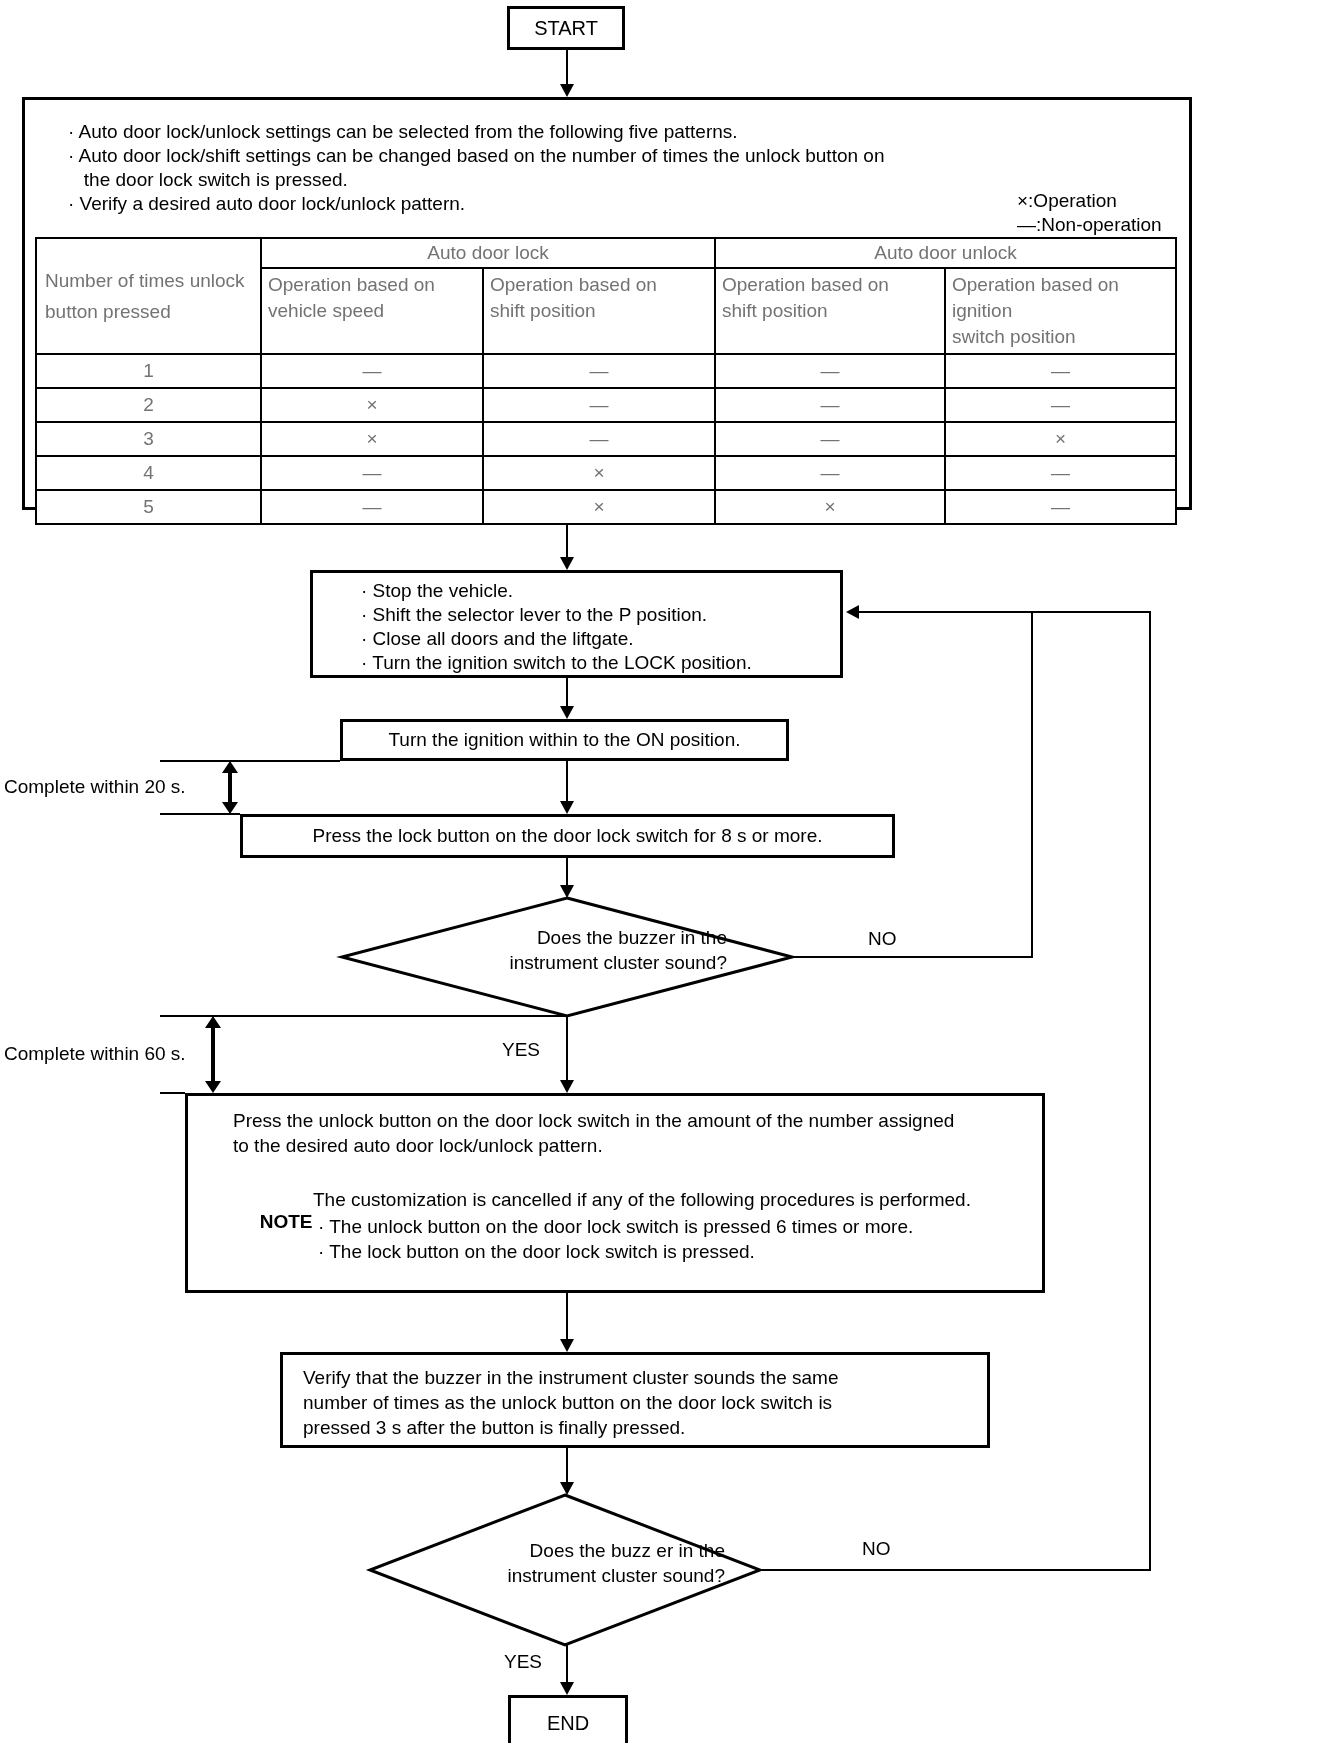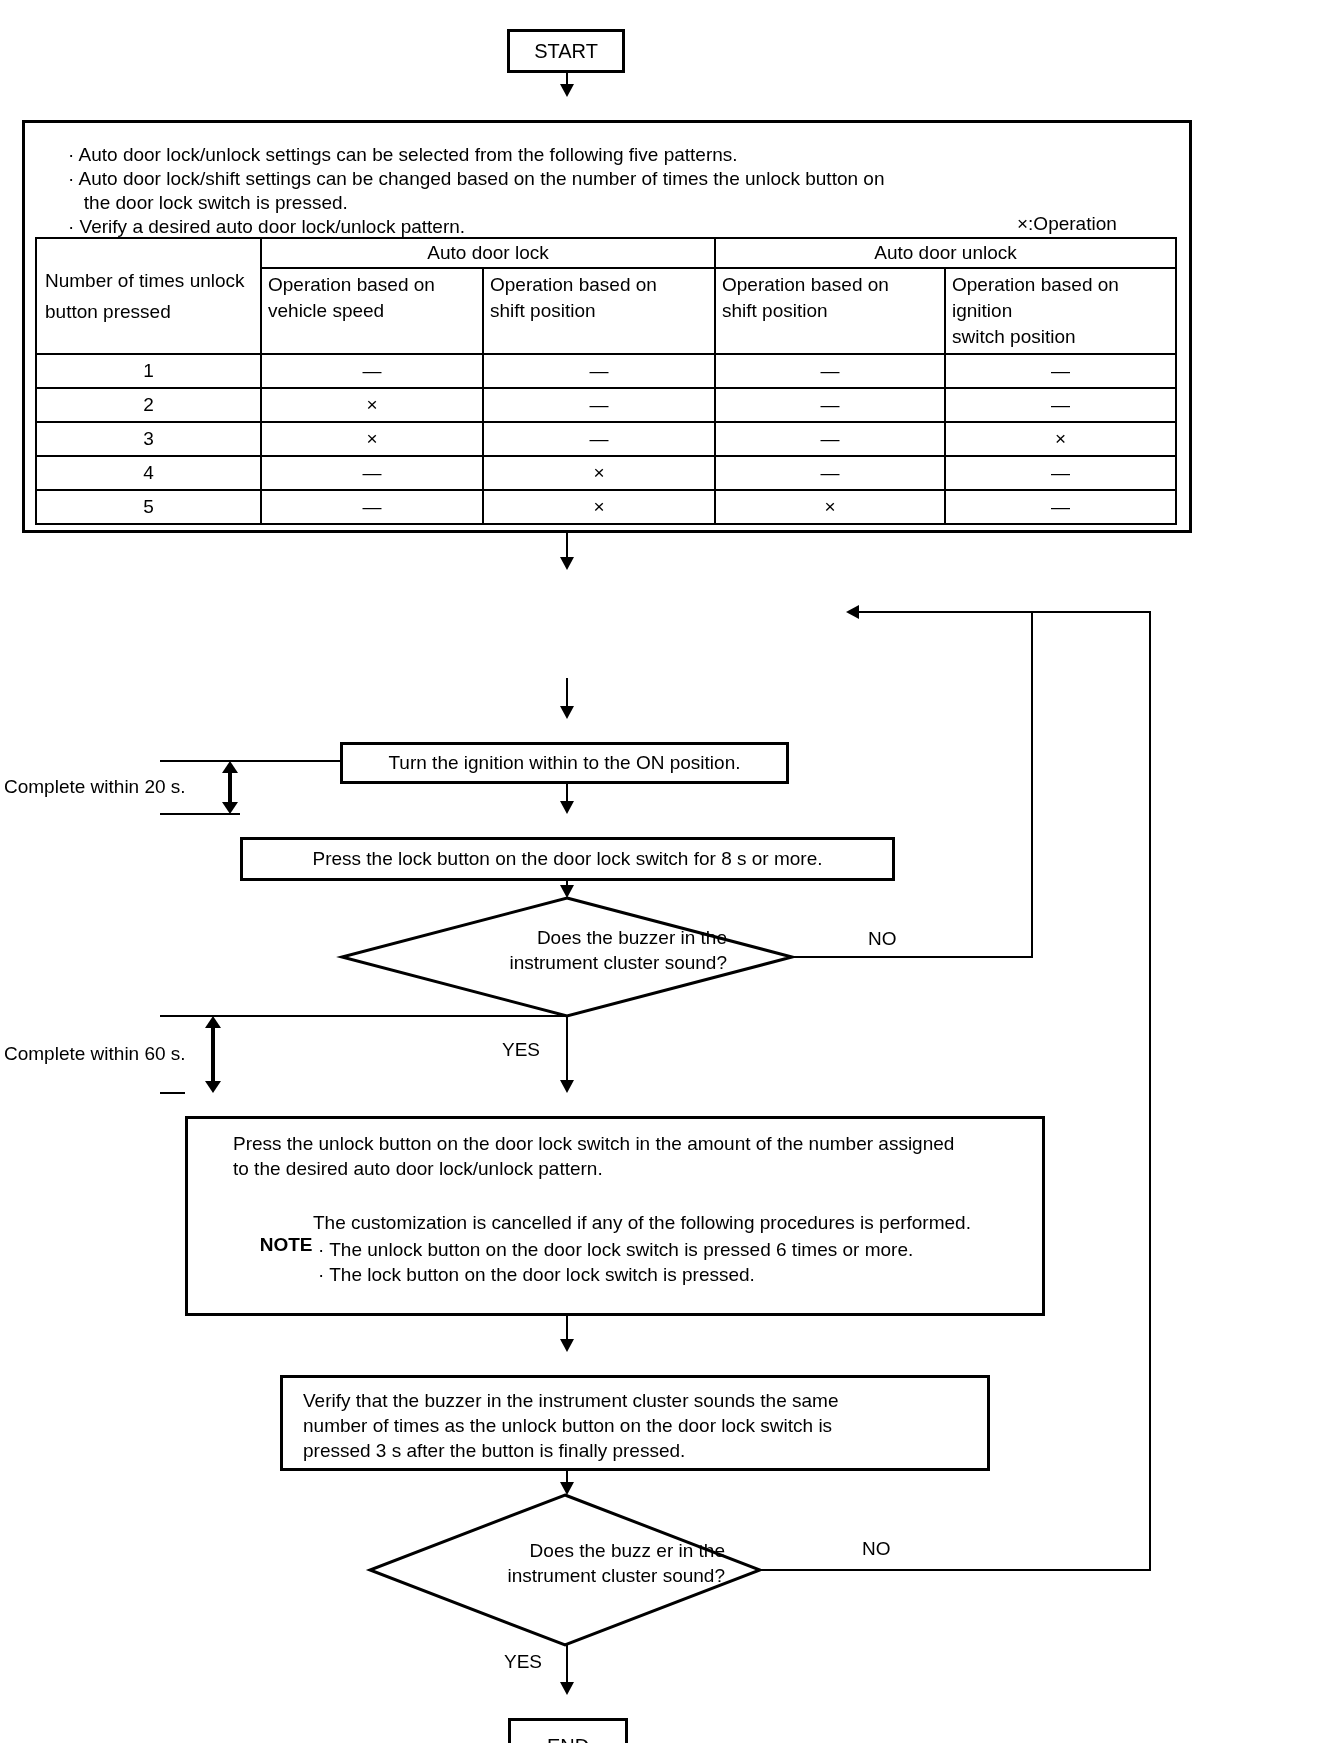--- a/index.html
+++ b/index.html
@@ -1,29 +1,29 @@
 <!DOCTYPE html>
 <html><head>
 <meta charset="utf-8">
 <style>
   html,body{margin:0;padding:0;background:#fff;}
   .canvas{
     position:relative;width:1343px;height:1743px;background:#ffffff;
     font-family:"Liberation Sans",sans-serif;color:#000;font-size:19px;
   }
   svg.overlay{position:absolute;left:0;top:0;z-index:0;}
-  .box{position:absolute;border:3px solid #000;background:#fff;box-sizing:border-box;z-index:1;margin-top:23px;}
+  .box{position:absolute;border:3px solid #000;background:#fff;box-sizing:border-box;z-index:1;}
   .flexc{display:flex;align-items:center;justify-content:center;text-align:center;}
   .lines div{white-space:pre;line-height:24px;}
   .lines25 div{white-space:pre;line-height:25px;}
   .abs{position:absolute;}
   .label{position:absolute;z-index:2;white-space:pre;line-height:24px;}
   .dtext{position:absolute;z-index:2;text-align:right;line-height:25px;background:transparent;}
   table.pat{border-collapse:collapse;position:absolute;left:35px;top:237px;width:1140px;table-layout:fixed;z-index:1;background:#fff;}
-  table.pat th,table.pat td{border:2px solid #000;font-weight:normal;font-size:19px;color:#000000;}
+  table.pat th,table.pat td{border:2px solid #000;font-weight:normal;font-size:19px;color:#737373;}
   th.col0{text-align:left;padding:2px 8px;white-space:pre-line;vertical-align:middle;line-height:31px;}
   th.group{text-align:center;height:26px;}
   th.sub{text-align:left;padding:3px 6px;white-space:pre-line;line-height:26px;height:56px;vertical-align:top;}
   td.times{text-align:center;height:30px;}
   td.mark{text-align:center;height:30px;font-size:20px;}
   .notebold{font-weight:bold;}
 </style>
 </head>
 <body>
 
@@ -146,20 +146,28 @@
         <tr>
           <td class="times">5</td>
           <td class="mark">—</td>
           <td class="mark">×</td>
           <td class="mark">×</td>
           <td class="mark">—</td>
         </tr>
       </tbody>
   </table>
 
+  <div class="box" style="left:310px;top:570px;width:533px;height:108px;">
+    <div class="abs lines" style="left:48px;top:6px;">
+        <div>· Stop the vehicle.</div>
+        <div>· Shift the selector lever to the P position.</div>
+        <div>· Close all doors and the liftgate.</div>
+        <div>· Turn the ignition switch to the LOCK position.</div>
+      </div>
+  </div>
 
   <div class="box flexc" style="left:340px;top:719px;width:449px;height:42px;">
     <span>Turn the ignition within to the ON position.</span>
   </div>
 
   <div class="label" style="left:4px;top:775px;">Complete within 20 s.</div>
 
   <div class="box flexc" style="left:240px;top:814px;width:655px;height:44px;">
     <span>Press the lock button on the door lock switch for 8 s or more.</span>
   </div>

